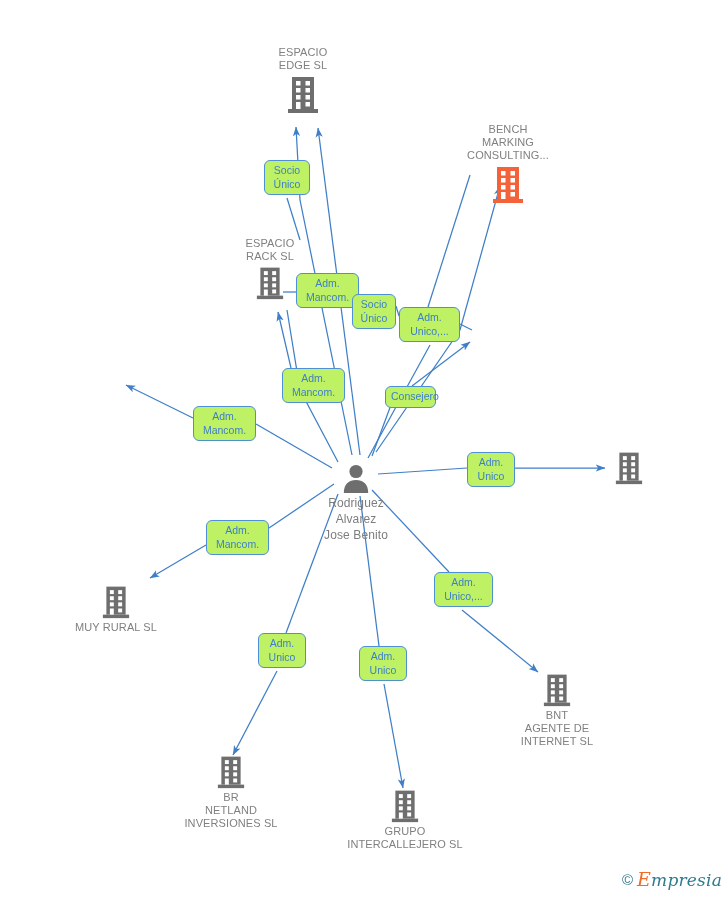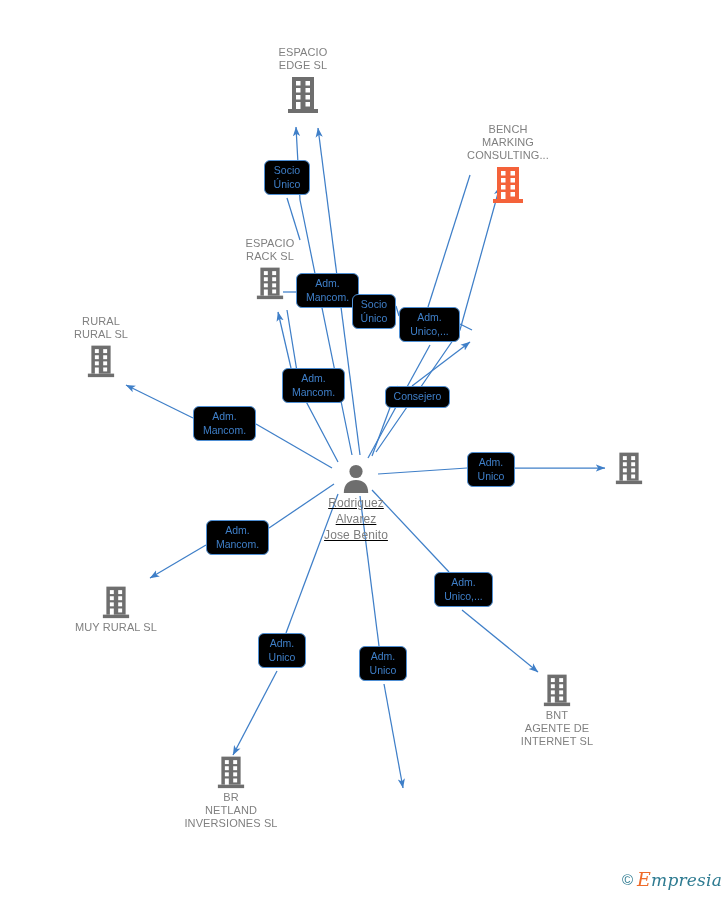--- a/index.html
+++ b/index.html
@@ -54,21 +54,21 @@
   .person-label {
     color: #7d7d7d;
     font-size: 12px;
     line-height: 16px;
   }
 
   
   .edge-label {
     position: absolute;
     box-sizing: border-box;
-    background: #000000;
+    background: #bef264;
     border: 1.3px solid #4f8fd4;
     border-radius: 6px;
     color: #3f7fc8;
     font-size: 10.5px;
     line-height: 13.5px;
     text-align: center;
     padding: 3px 5px;
     white-space: pre-line;
     z-index: 5;
   }
@@ -160,21 +160,21 @@
 
   <div class="edge-label" style="left:352px; top:294px; width:44px;">Socio
 Único</div>
 
   <div class="edge-label" style="left:399px; top:307px; width:61px;">Adm.
 Unico,...</div>
 
   <div class="edge-label" style="left:282px; top:368px; width:63px;">Adm.
 Mancom.</div>
 
-  <div class="edge-label" style="left:385px; top:386px; width:65px;">Consejero</div>
+  <div class="edge-label" style="left:385px; top:386px; width:51px;">Consejero</div>
 
   <div class="edge-label" style="left:193px; top:406px; width:63px;">Adm.
 Mancom.</div>
 
   <div class="edge-label" style="left:467px; top:452px; width:48px;">Adm.
 Unico</div>
 
   <div class="edge-label" style="left:206px; top:520px; width:63px;">Adm.
 Mancom.</div>
 
@@ -239,38 +239,20 @@
         <rect x="18.5" y="14" width="4.5" height="4.5" fill="#ffffff"></rect>
         <rect x="9" y="21" width="4.5" height="4.5" fill="#ffffff"></rect>
         <rect x="18.5" y="21" width="4.5" height="4.5" fill="#ffffff"></rect>
         <rect x="9" y="28" width="4.5" height="7" fill="#ffffff"></rect>
         <rect x="18.5" y="28" width="4.5" height="4.5" fill="#ffffff"></rect>
       </svg>
     </span>
   </div>
 
 
-  <div class="node label-above" style="left:101px; top:315px;">
-    <span class="node-label">RURAL
-RURAL SL</span>
-    <span class="node-icon">
-      <svg width="28" height="35" viewBox="0 0 32 40" xmlns="http://www.w3.org/2000/svg">
-        <rect x="5" y="3" width="22" height="32" fill="#6e6e6e"></rect>
-        <rect x="1" y="35" width="30" height="4" fill="#6e6e6e"></rect>
-        <rect x="9" y="7" width="4.5" height="4.5" fill="#ffffff"></rect>
-        <rect x="18.5" y="7" width="4.5" height="4.5" fill="#ffffff"></rect>
-        <rect x="9" y="14" width="4.5" height="4.5" fill="#ffffff"></rect>
-        <rect x="18.5" y="14" width="4.5" height="4.5" fill="#ffffff"></rect>
-        <rect x="9" y="21" width="4.5" height="4.5" fill="#ffffff"></rect>
-        <rect x="18.5" y="21" width="4.5" height="4.5" fill="#ffffff"></rect>
-        <rect x="9" y="28" width="4.5" height="7" fill="#ffffff"></rect>
-        <rect x="18.5" y="28" width="4.5" height="4.5" fill="#ffffff"></rect>
-      </svg>
-    </span>
-  </div>
 
   <div class="node label-below" style="left:629px; top:450px;">
     <span class="node-icon">
       <svg width="28" height="35" viewBox="0 0 32 40" xmlns="http://www.w3.org/2000/svg">
         <rect x="5" y="3" width="22" height="32" fill="#6e6e6e"></rect>
         <rect x="1" y="35" width="30" height="4" fill="#6e6e6e"></rect>
         <rect x="9" y="7" width="4.5" height="4.5" fill="#ffffff"></rect>
         <rect x="18.5" y="7" width="4.5" height="4.5" fill="#ffffff"></rect>
         <rect x="9" y="14" width="4.5" height="4.5" fill="#ffffff"></rect>
         <rect x="18.5" y="14" width="4.5" height="4.5" fill="#ffffff"></rect>
@@ -333,22 +315,40 @@
         <rect x="18.5" y="21" width="4.5" height="4.5" fill="#ffffff"></rect>
         <rect x="9" y="28" width="4.5" height="7" fill="#ffffff"></rect>
         <rect x="18.5" y="28" width="4.5" height="4.5" fill="#ffffff"></rect>
       </svg>
     </span>
     <span class="node-label">BR
 NETLAND
 INVERSIONES SL</span>
   </div>
 
-
-  <div class="node label-below" style="left:356px; top:463px;text-decoration:underline;">
+  <div class="node label-below" style="left:405px; top:788px;">
+    <span class="node-icon">
+      <svg width="28" height="35" viewBox="0 0 32 40" xmlns="http://www.w3.org/2000/svg">
+        <rect x="5" y="3" width="22" height="32" fill="#6e6e6e"></rect>
+        <rect x="1" y="35" width="30" height="4" fill="#6e6e6e"></rect>
+        <rect x="9" y="7" width="4.5" height="4.5" fill="#ffffff"></rect>
+        <rect x="18.5" y="7" width="4.5" height="4.5" fill="#ffffff"></rect>
+        <rect x="9" y="14" width="4.5" height="4.5" fill="#ffffff"></rect>
+        <rect x="18.5" y="14" width="4.5" height="4.5" fill="#ffffff"></rect>
+        <rect x="9" y="21" width="4.5" height="4.5" fill="#ffffff"></rect>
+        <rect x="18.5" y="21" width="4.5" height="4.5" fill="#ffffff"></rect>
+        <rect x="9" y="28" width="4.5" height="7" fill="#ffffff"></rect>
+        <rect x="18.5" y="28" width="4.5" height="4.5" fill="#ffffff"></rect>
+      </svg>
+    </span>
+    <span class="node-label">GRUPO
+INTERCALLEJERO SL</span>
+  </div>
+
+  <div class="node label-below" style="left:356px; top:463px;">
     <span class="node-icon">
       <svg width="30" height="30" viewBox="0 0 30 30" xmlns="http://www.w3.org/2000/svg">
         <circle cx="15" cy="8.5" r="6.6" fill="#6e6e6e"></circle>
         <path d="M2.8,30 C2.8,20.8 8.2,17 15,17 C21.8,17 27.2,20.8 27.2,30 Z" fill="#6e6e6e"></path>
       </svg>
     </span>
     <span class="node-label person-label">Rodriguez
 Alvarez
 Jose Benito</span>
   </div>

